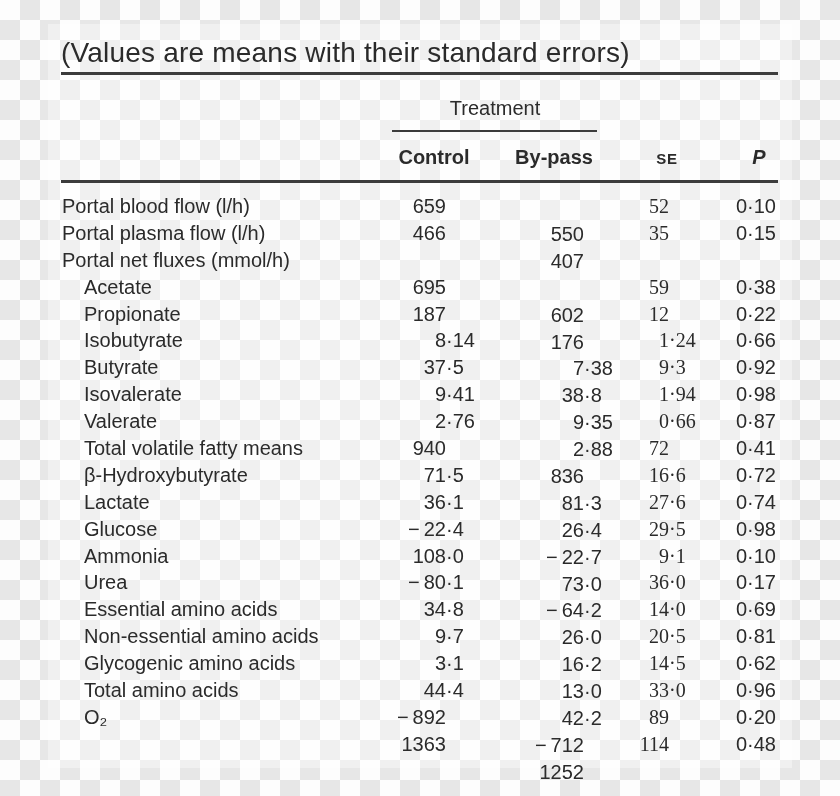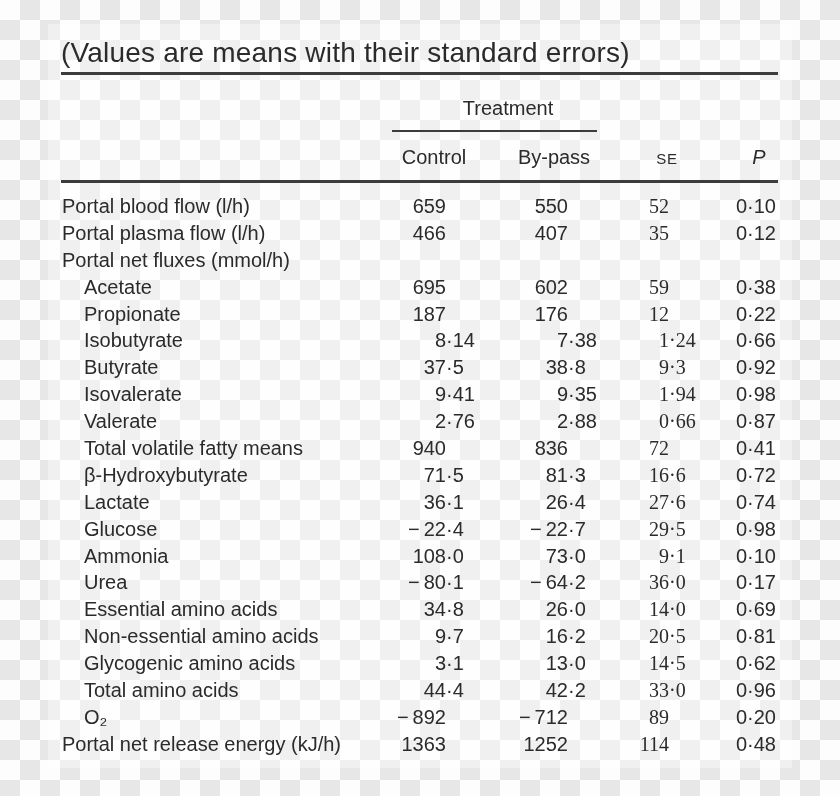--- a/index.html
+++ b/index.html
@@ -22,41 +22,40 @@
   .caption {
     position: absolute; left: 61px; top: 37px;
     font-size: 28px; letter-spacing: 0.2px; white-space: nowrap;
   }
   .rule { position: absolute; background: #3c3c3c; height: 2.5px; }
   .rule-top   { left: 61px; top: 72px;  width: 717px; }
   .rule-head  { left: 61px; top: 180px; width: 717px; }
   .treatment-label {
     position: absolute; left: 495px; top: 97px; transform: translateX(-50%);
     font-size: 20px;
-    margin-left: 13px;
   }
   .treatment-underline {
     position: absolute; left: 392px; top: 130px; width: 205px; height: 2px;
     background: #3c3c3c;
   }
-  .colhead { position: absolute; top: 146px; transform: translateX(-50%); font-size: 20px; white-space: nowrap; }
+  .colhead { position: absolute; top: 146px; transform: translateX(-50%); font-size: 20px; white-space: nowrap; font-weight: bold; }
   .ch-control { left: 434px; }
   .ch-bypass  { left: 554px; text-align: right; }
   .ch-se      { left: 667px; top: 150px; font-size: 15px; letter-spacing: 0.8px; }
   .ch-p       { left: 759px; font-style: italic; }
   .rows { position: absolute; left: 61px; top: 193px; width: 717px; }
   .row {
     position: relative; height: 26.9px; line-height: 26.9px;
     font-size: 20px; white-space: nowrap;
   }
   .lab { position: absolute; left: 1px; top: 0; }
   .row.ind .lab { left: 23px; }
   .cell { position: absolute; top: 0; display: flex; }
   .cell.c0 { left: 315px; }
-  .cell.c1 { left: 437px; }
+  .cell.c1 { left: 453px; margin-top: 28px; }
   .cell.c2 { left: 538px; font-family: Liberation Serif, serif; }
   .cell.c3 { left: 616px; }
   .ip { display: inline-block; width: 70px; text-align: right; }
   .dp { display: inline-block; width: 34px; text-align: left; }
 </style>
 </head>
 <body>
 
 <div class="canvas">
   <div class="sheet"></div>
@@ -104,21 +103,21 @@
         <span class="cell c1">
           <span class="ip">407</span>
           <span class="dp"></span>
         </span>
         <span class="cell c2">
           <span class="ip">35</span>
           <span class="dp"></span>
         </span>
         <span class="cell c3">
           <span class="ip">0</span>
-          <span class="dp">·12</span>
+          <span class="dp">·15</span>
         </span>
       </div>
       <div class="row">
         <span class="lab">Portal net fluxes (mmol/h)</span>
       </div>
       <div class="row ind">
         <span class="lab">Acetate</span>
         <span class="cell c0">
           <span class="ip">695</span>
           <span class="dp"></span>
@@ -434,21 +433,20 @@
         <span class="cell c2">
           <span class="ip">89</span>
           <span class="dp"></span>
         </span>
         <span class="cell c3">
           <span class="ip">0</span>
           <span class="dp">·20</span>
         </span>
       </div>
       <div class="row">
-        <span class="lab">Portal net release energy (kJ/h)</span>
         <span class="cell c0">
           <span class="ip">1363</span>
           <span class="dp"></span>
         </span>
         <span class="cell c1">
           <span class="ip">1252</span>
           <span class="dp"></span>
         </span>
         <span class="cell c2">
           <span class="ip">114</span>

